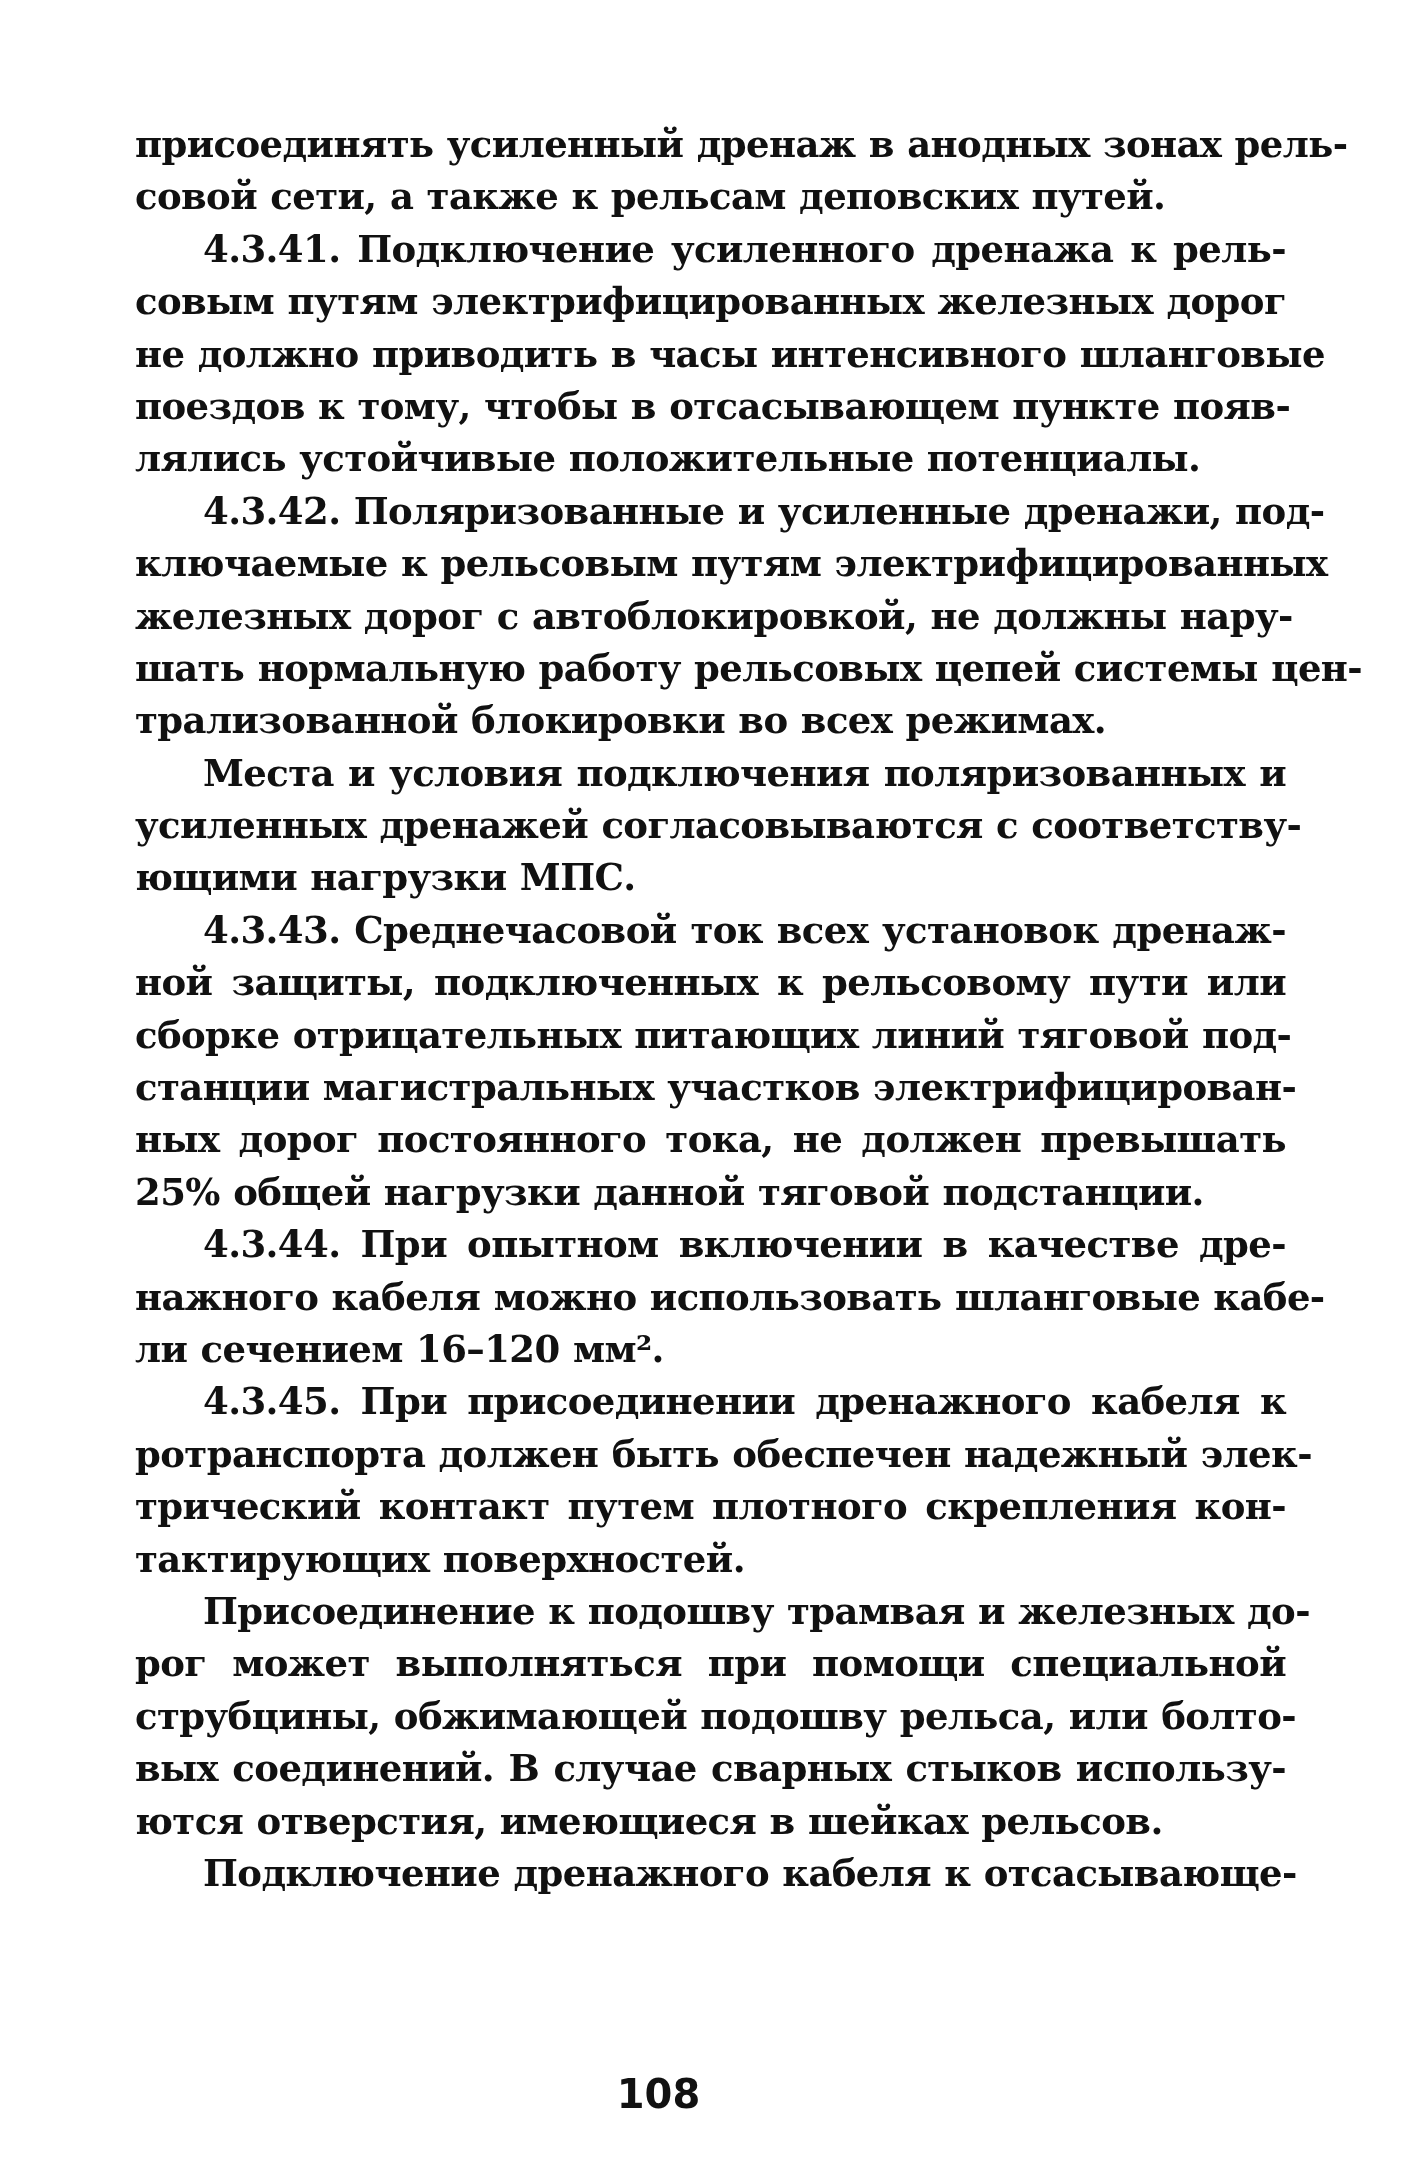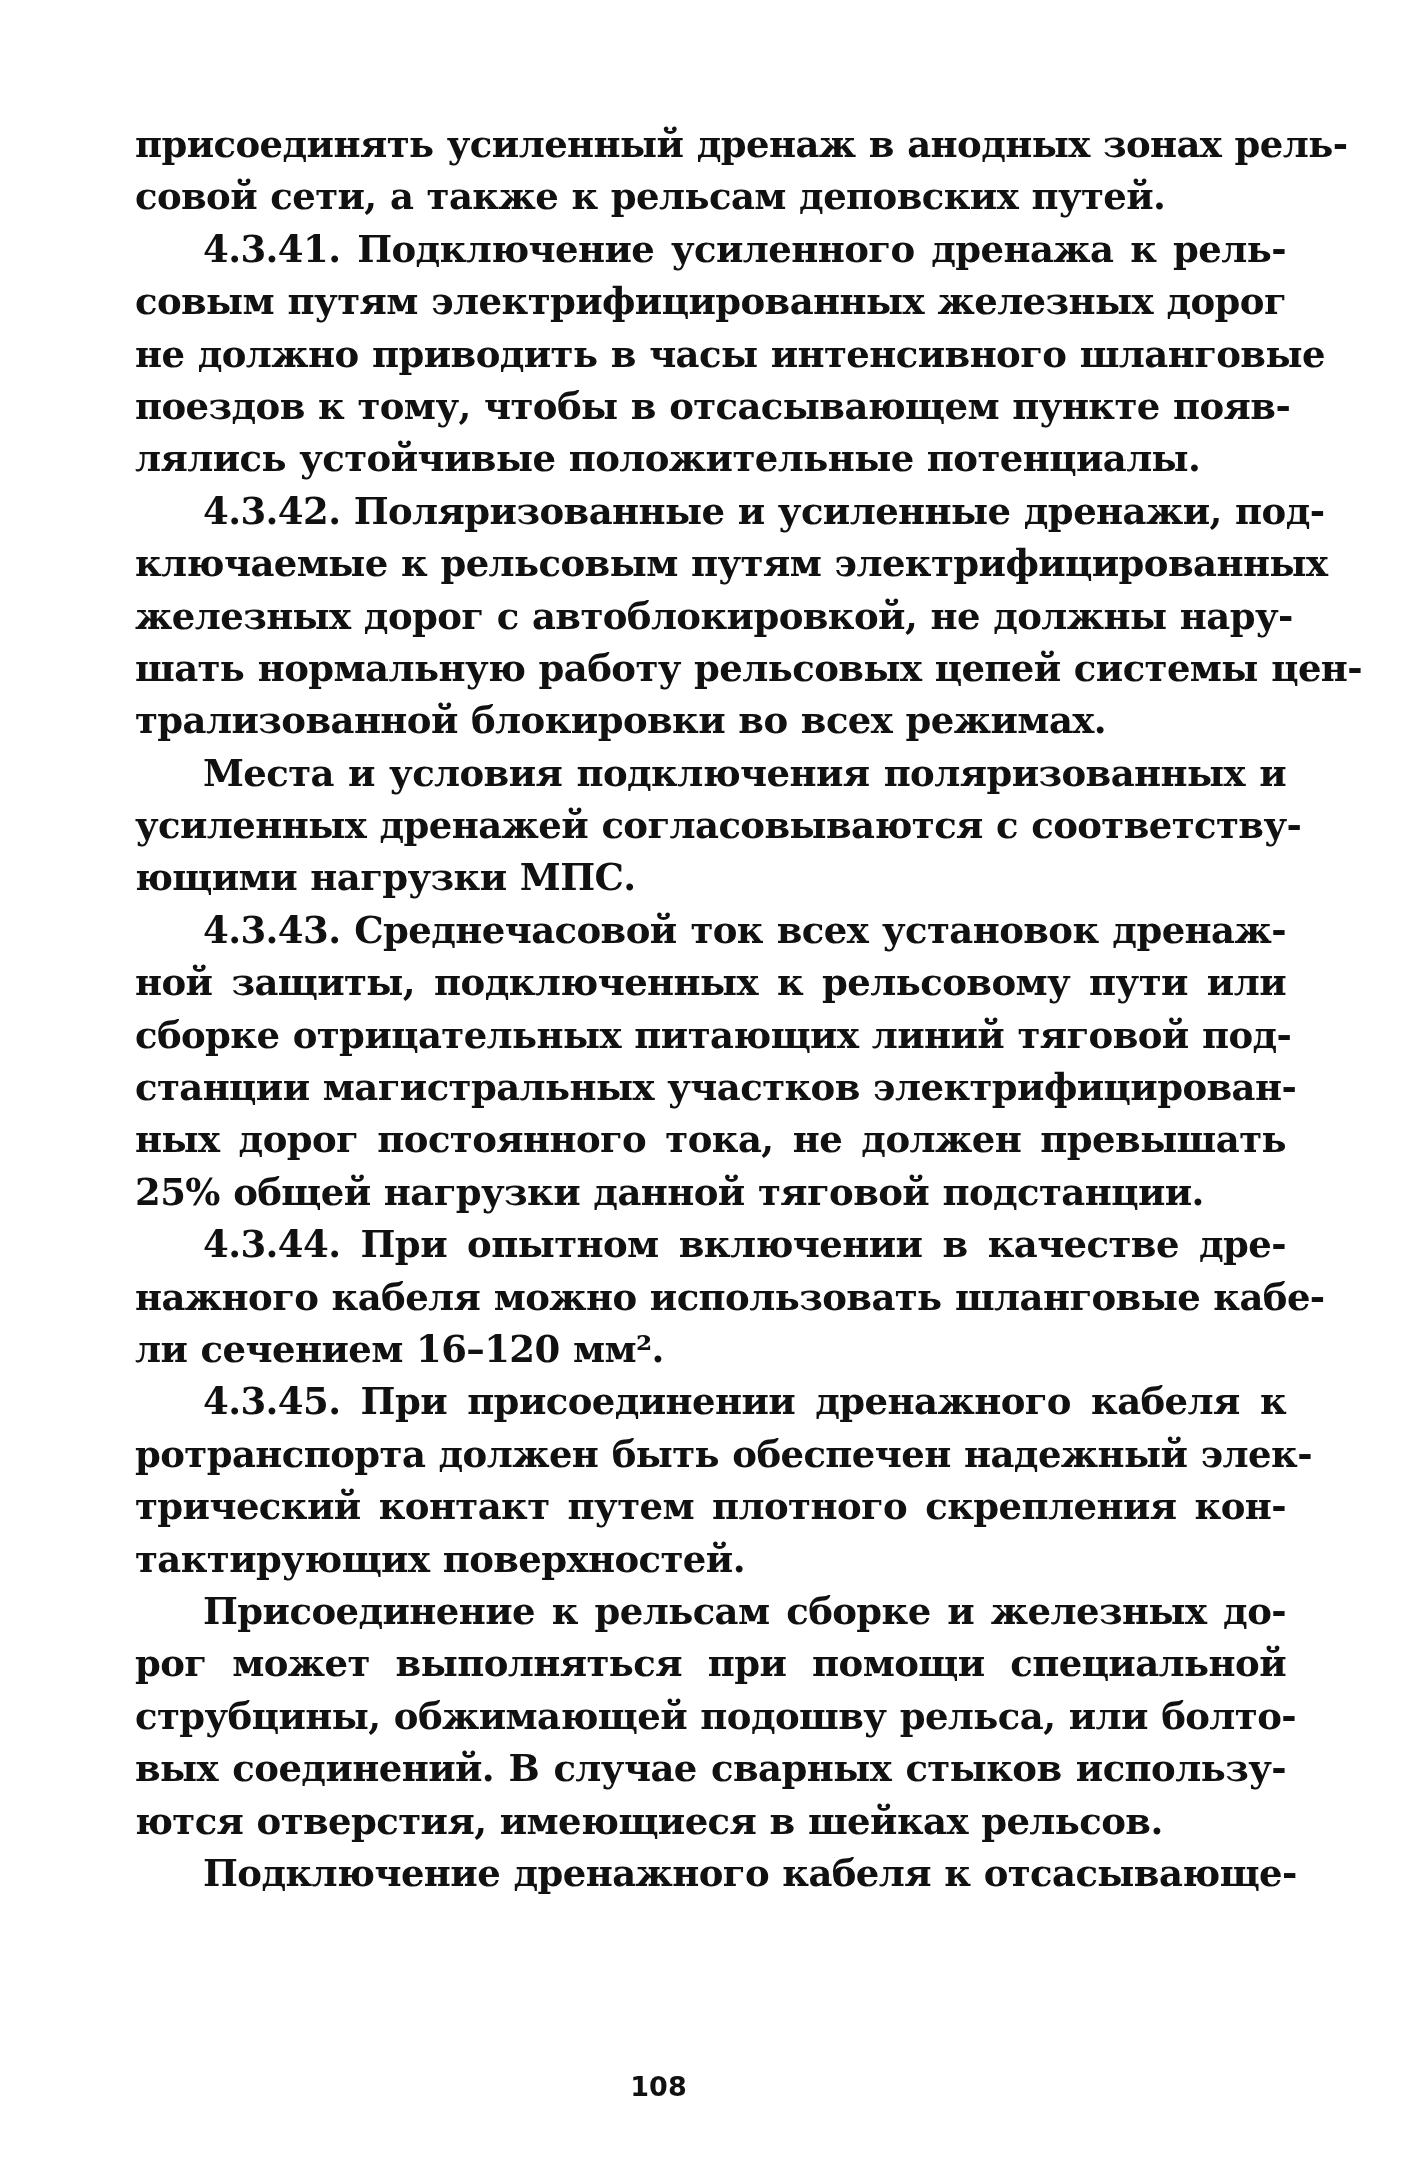--- a/index.html
+++ b/index.html
@@ -13,21 +13,21 @@
   .line {
     display: block; height: 52.4px; white-space: nowrap;
     text-align: justify; text-align-last: justify;
     letter-spacing: -0.6px; word-spacing: 1px; overflow: visible; margin-left: 22px;
   }
   .line.last { text-align-last: left; }
   .line.indent { padding-left: 68px; }
   .pagenum {
     position: absolute; left: 0; width: 1317px; top: 2071px; text-align: center;
     font-family: "DejaVu Sans", "Liberation Sans", sans-serif; font-weight: bold;
-    font-size: 27px; color: #111111;
+    font-size: 40px; color: #111111;
   }
 </style>
 </head>
 <body>
 
 <div class="page" id="body">
     <span class="line">присоединять усиленный дренаж в анодных зонах рель-</span>
     <span class="line last">совой сети, а также к рельсам деповских путей.</span>
     <span class="line indent">4.3.41. Подключение усиленного дренажа к рель-</span>
     <span class="line">совым путям электрифицированных железных дорог</span>
@@ -48,20 +48,20 @@
     <span class="line">станции магистральных участков электрифицирован-</span>
     <span class="line">ных дорог постоянного тока, не должен превышать</span>
     <span class="line last">25% общей нагрузки данной тяговой подстанции.</span>
     <span class="line indent">4.3.44. При опытном включении в качестве дре-</span>
     <span class="line">нажного кабеля можно использовать шланговые кабе-</span>
     <span class="line last">ли сечением 16–120 мм².</span>
     <span class="line indent">4.3.45. При присоединении дренажного кабеля к</span>
     <span class="line">ротранспорта должен быть обеспечен надежный элек-</span>
     <span class="line">трический контакт путем плотного скрепления кон-</span>
     <span class="line last">тактирующих поверхностей.</span>
-    <span class="line indent">Присоединение к рельсам сборке и железных до-</span>
+    <span class="line indent">Присоединение к подошву трамвая и железных до-</span>
     <span class="line">рог может выполняться при помощи специальной</span>
     <span class="line">струбцины, обжимающей подошву рельса, или болто-</span>
     <span class="line">вых соединений. В случае сварных стыков использу-</span>
     <span class="line last">ются отверстия, имеющиеся в шейках рельсов.</span>
     <span class="line indent">Подключение дренажного кабеля к отсасывающе-</span>
   </div>
 <div class="pagenum">108</div>
 
 </body></html>

